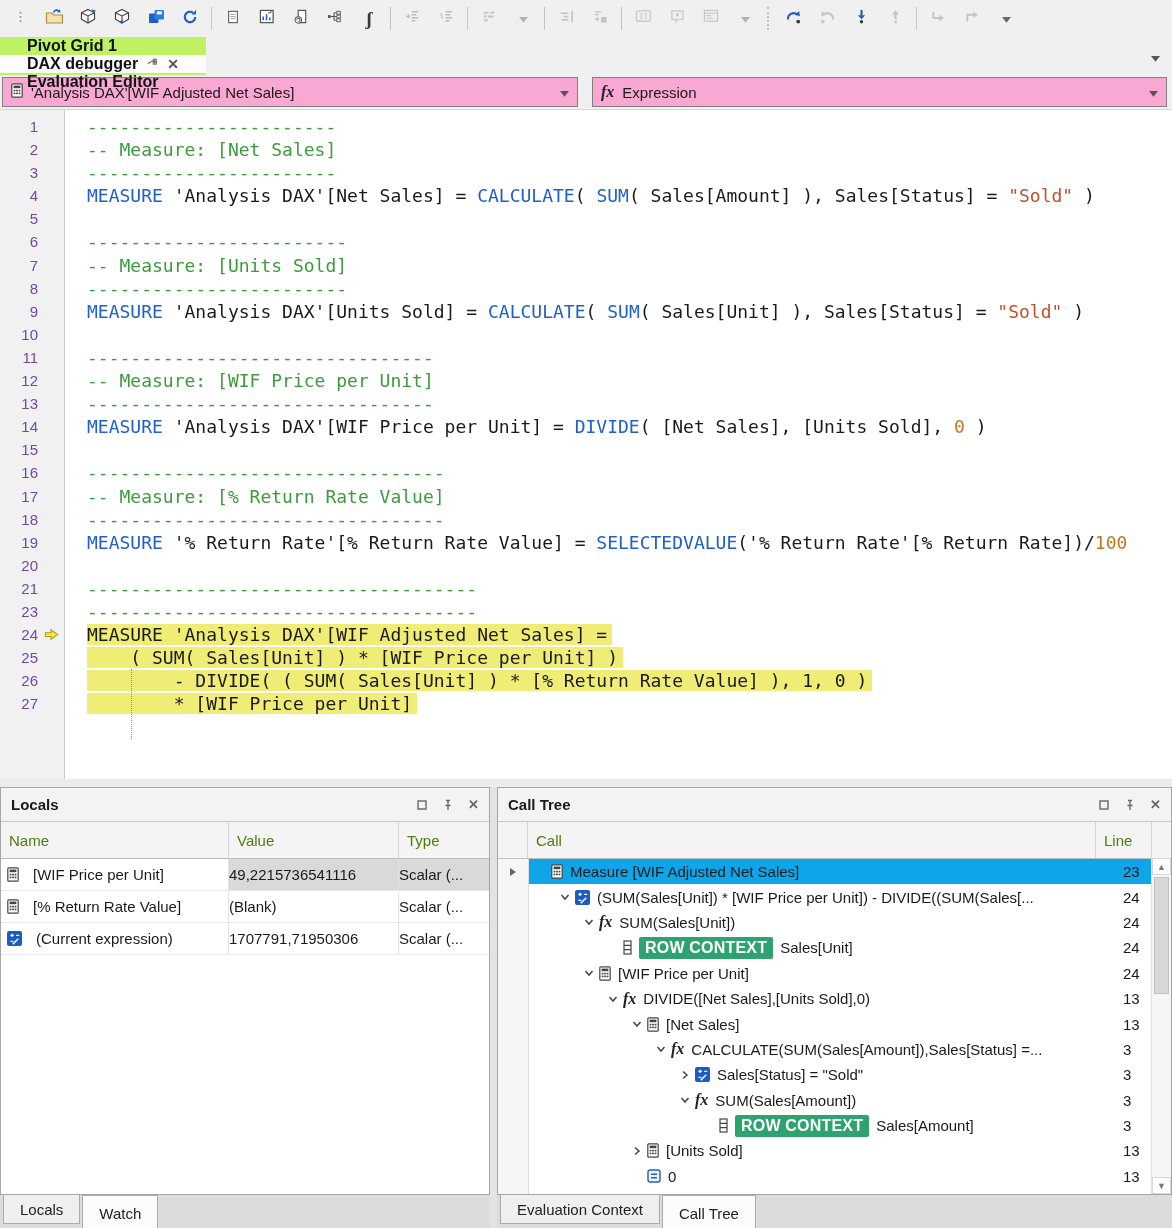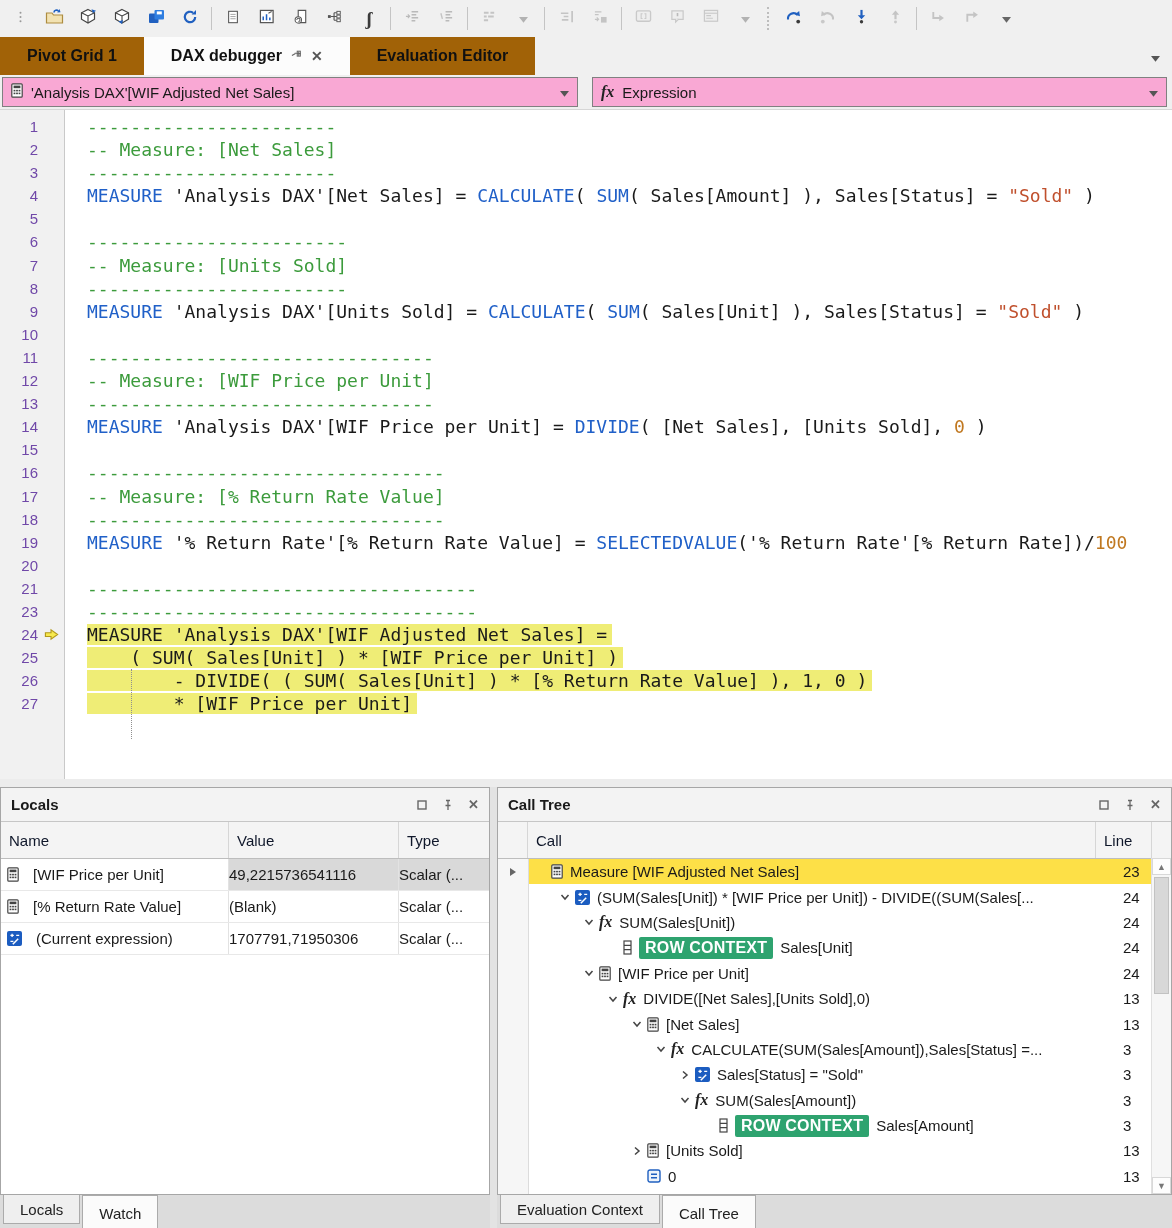--- a/index.html
+++ b/index.html
@@ -7,21 +7,21 @@
        font-family:"Liberation Sans",sans-serif;color:#1a1a1a;position:relative;}
   
   .toolbar{height:37px;display:flex;align-items:center;padding:0 3px;background:#f0f0f0;}
   .titem{width:34px;height:28px;display:flex;align-items:center;justify-content:center;flex:none;}
   .titem.disabled{filter:grayscale(1) opacity(.45);}
   .tsep{width:1px;height:23px;background:#c4c4c4;margin:0 4px;flex:none;}
   .tdotsep{width:2px;height:23px;border-left:2px dotted #bdbdbd;margin:0 5px;flex:none;}
   .fxg{font-family:"Liberation Serif",serif;font-style:italic;font-weight:bold;font-size:16px;color:#222;}
   
   .tabrow{height:38px;background:#f0f0f0;position:relative;display:flex;}
-  .tabstrip{display:inline-flex;background:#a16207;height:100%;}
+  .tabstrip{display:inline-flex;background:#bef264;height:100%;flex-direction:column;}
   .dtab{display:flex;align-items:center;gap:9px;padding:0 27px;font-weight:bold;font-size:16px;color:#111;}
   .dtab.active{background:#fcfcfc;}
   .tab-overflow{position:absolute;right:12px;top:12px;}
   
   .combos{height:34px;display:flex;align-items:center;background:#f0f0f0;}
   .combo{height:28px;background:#f9a8d4;border:1px solid #808080;display:flex;align-items:center;
          padding:0 8px;gap:8px;font-size:15px;}
   .combo .caret{margin-left:auto;}
   .combo.measure{width:558px;margin-left:2px;}
   .combo.expr{flex:1;margin-left:14px;margin-right:5px;}
@@ -46,39 +46,39 @@
   .vgap{width:7px;}
   .dock.right{flex:1;}
   .panel{background:#fff;border:1px solid #a6a6a6;flex:1;display:flex;flex-direction:column;
          position:relative;overflow:hidden;}
   .ptitle{height:33px;flex:none;display:flex;align-items:center;padding:0 10px;background:#f3f3f3;
           border-bottom:1px solid #c6c6c6;font-weight:bold;font-size:15px;}
   .pbtns{margin-left:auto;display:flex;align-items:center;gap:14px;color:#666;}
   .pbtn{display:flex;align-items:center;justify-content:center;font-size:13px;}
   .pin-v{transform:rotate(0deg);}
   .ghead{height:36px;flex:none;display:flex;align-items:flex-end;background:#f4f4f4;
-         border-bottom:1px solid #bdbdbd;color:#0f172a;font-size:15px;}
+         border-bottom:1px solid #bdbdbd;color:#4d7c0f;font-size:15px;}
   .ghc{height:100%;display:flex;align-items:center;border-right:1px solid #d6d6d6;padding-left:8px;box-sizing:border-box;}
   
   .lrow{height:31px;display:flex;align-items:stretch;border-bottom:1px solid #e8e8e8;font-size:15px;flex:none;}
   .lc{display:flex;align-items:center;border-right:1px solid #e2e2e2;box-sizing:border-box;
       white-space:nowrap;overflow:hidden;}
   .lc.name{width:228px;gap:7px;padding-left:6px;}
   .lc.val{width:170px;}
   .lc.typ{flex:1;border-right:none;}
   .lrow.sel .val,.lrow.sel .typ{background:#d9d9d9;}
   .lfill{flex:1;background:#fff;}
   
   .tbody{flex:1;overflow:hidden;position:relative;}
   .trow{height:25.4px;display:flex;align-items:stretch;font-size:15px;}
   .tind{width:30px;flex:none;border-right:1px solid #dcdcdc;background:#f6f6f6;
         display:flex;align-items:center;justify-content:center;}
   .tcall{flex:1;display:flex;align-items:center;white-space:nowrap;overflow:hidden;}
   .tline{width:56px;flex:none;display:flex;align-items:center;padding-left:8px;box-sizing:border-box;}
-  .trow.sel .tcall,.trow.sel .tline{background:#fde047;}
+  .trow.sel .tcall,.trow.sel .tline{background:#0ea5e9;}
   .chev{width:20px;flex:none;display:flex;align-items:center;justify-content:center;}
   .ticon{margin-right:7px;flex:none;display:flex;align-items:center;}
   .rcbadge{background:#2ea36f;color:#fff;font-size:16px;font-weight:bold;padding:2px 6px;
            border-radius:2px;margin-right:7px;letter-spacing:.2px;flex:none;}
   .sbar{position:absolute;right:0;top:70px;bottom:0;width:19px;background:#f6f6f6;border-left:1px solid #e0e0e0;}
   .sarr{position:absolute;left:0;right:0;height:17px;background:#fdfdfd;border:1px solid #d8d8d8;
         display:flex;align-items:center;justify-content:center;color:#777;font-size:9px;box-sizing:border-box;}
   .sarr.up{top:0;} .sarr.down{bottom:0;}
   .sthumb{position:absolute;left:2px;right:2px;top:19px;height:115px;background:#d8d8d8;border:1px solid #c2c2c2;}
   

